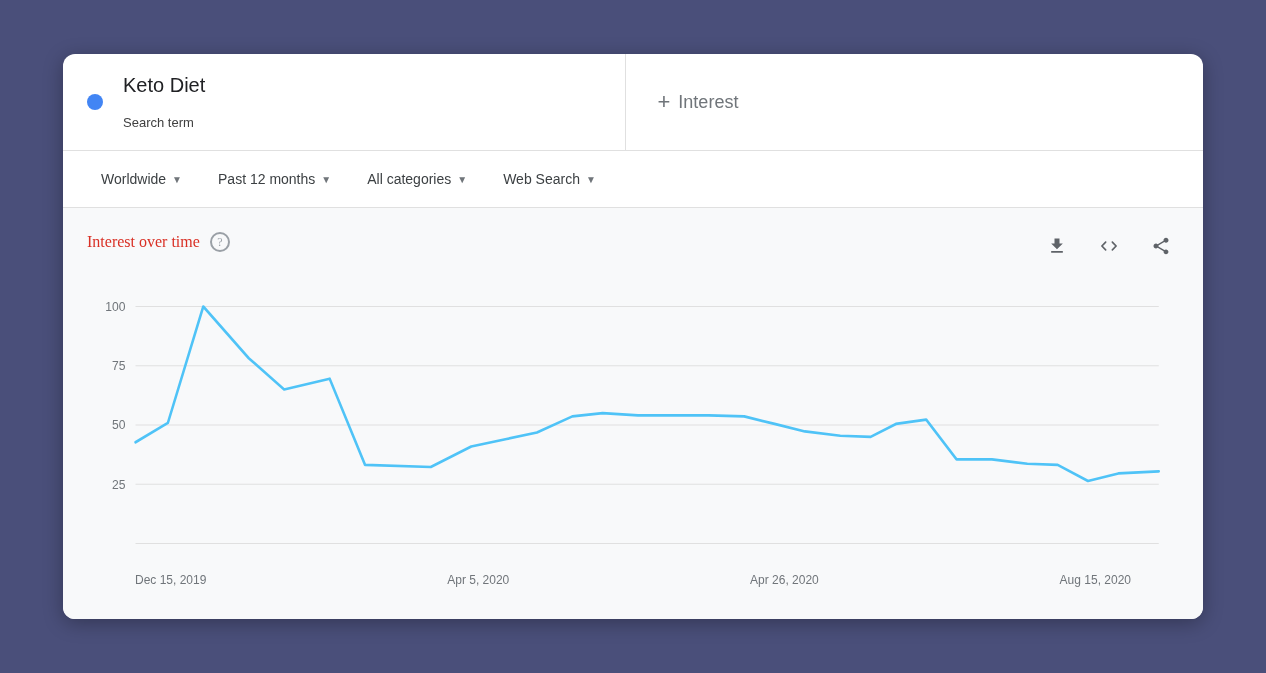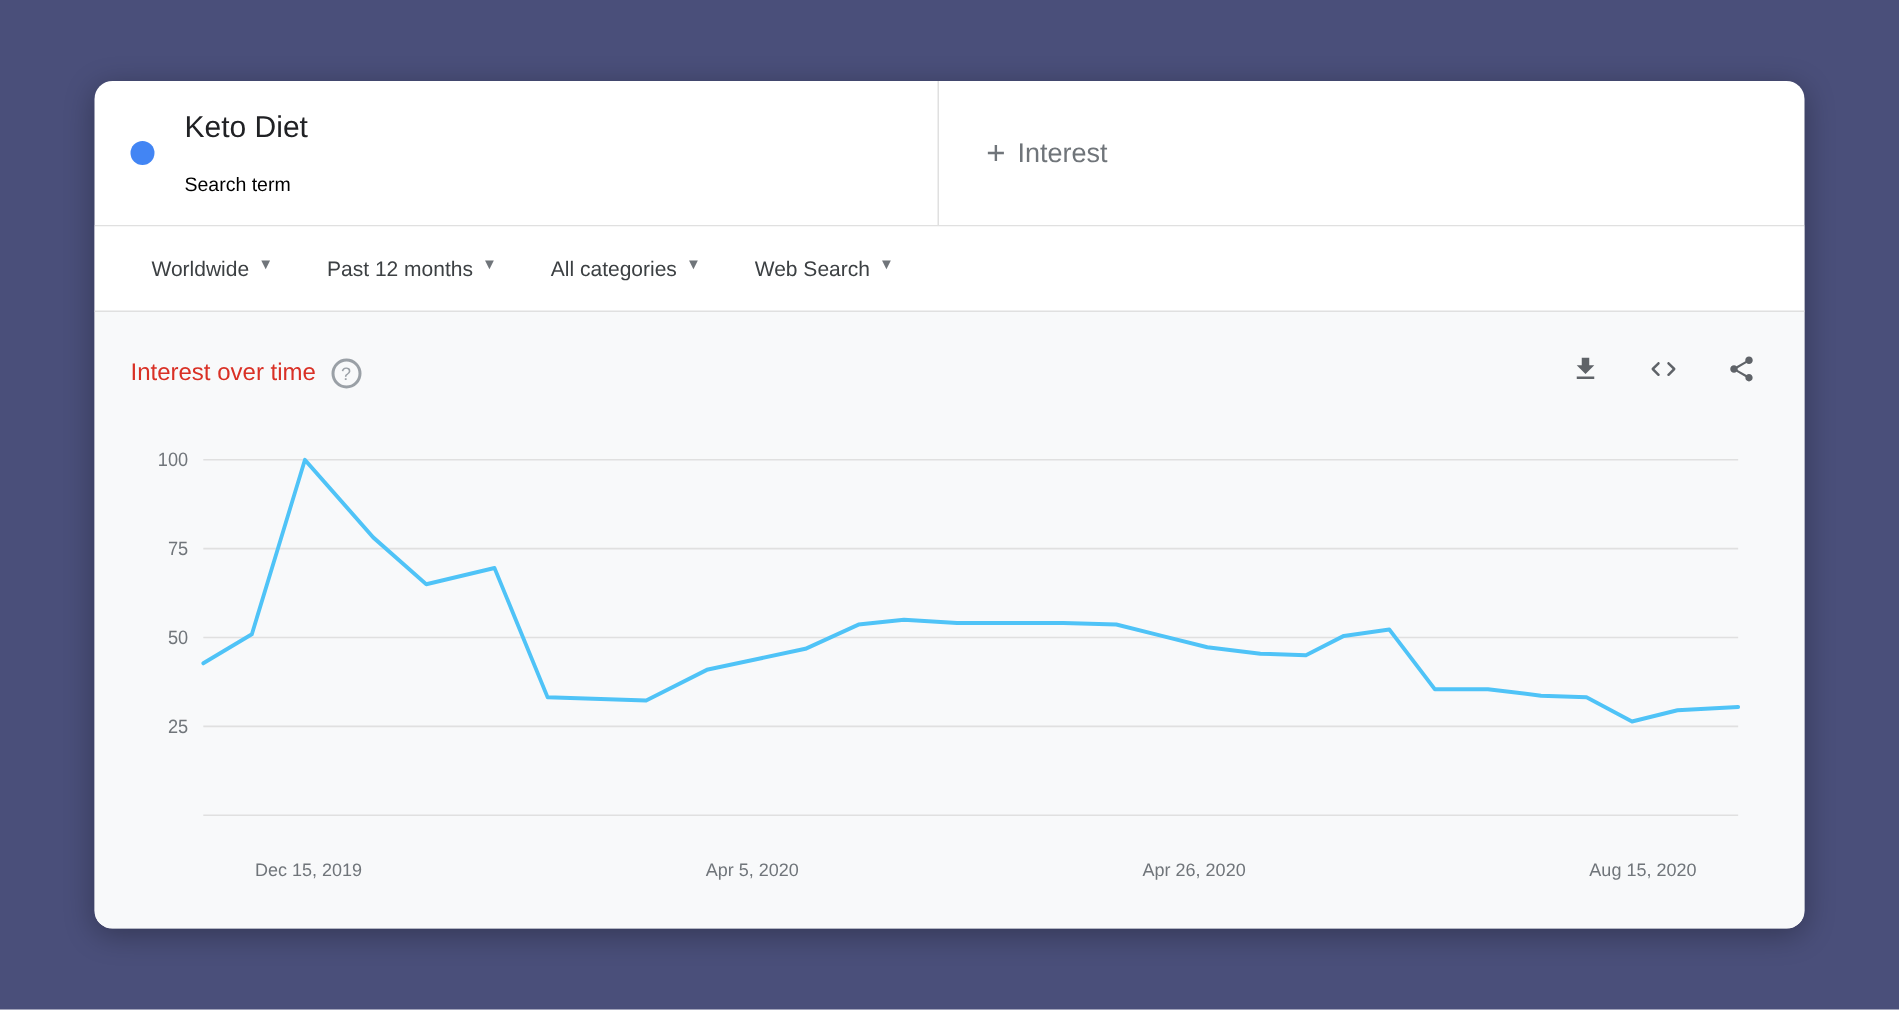--- a/index.html
+++ b/index.html
@@ -38,21 +38,21 @@
       flex-shrink: 0;
     }
     .search-term-info {}
     .search-term-title {
       font-size: 20px;
       font-weight: 500;
       color: #202124;
     }
     .search-term-subtitle {
       font-size: 13px;
-      color: #000000;
+      color: #404040;
       margin-top: 18px;
     }
     .header-right {
       flex: 1;
       padding: 20px 32px;
       display: flex;
       align-items: center;
       gap: 8px;
       cursor: pointer;
     }
@@ -67,43 +67,44 @@
     }
     .filters {
       display: flex;
       gap: 8px;
       padding: 12px 24px;
       border-bottom: 1px solid #e0e0e0;
       background: #fff;
     }
     .filter-btn {
       display: flex;
-      align-items: flex-start;
+      align-items: center;
       gap: 6px;
       padding: 8px 14px;
       border: none;
       background: transparent;
       cursor: pointer;
       font-size: 14px;
       color: #3c4043;
       border-radius: 4px;
     }
     .chevron {
       font-size: 10px;
       color: #70757a;
     }
     .chart-section {
       background: #f8f9fa;
       padding: 24px 24px 32px 24px;
     }
     .chart-header {
       display: flex;
       justify-content: space-between;
-      align-items: center;
+      align-items: flex-start;
       margin-bottom: 20px;
+      font-family: Liberation Serif, serif;
     }
     .chart-title-area {
       display: flex;
       align-items: center;
       gap: 10px;
     }
     .chart-title {
       font-size: 16px;
       font-weight: 500;
       color: #d93025;
@@ -143,21 +144,20 @@
       height: 100%;
     }
     .x-labels {
       display: flex;
       justify-content: space-between;
       padding: 8px 48px 0 48px;
     }
     .x-label {
       font-size: 12px;
       color: #70757a;
-      margin-left: 35px;
     }
   </style>
 </head>
 <body>
 
 <div class="card">
 
   <div class="header">
     <div class="header-left">
       <div class="blue-dot"></div>

